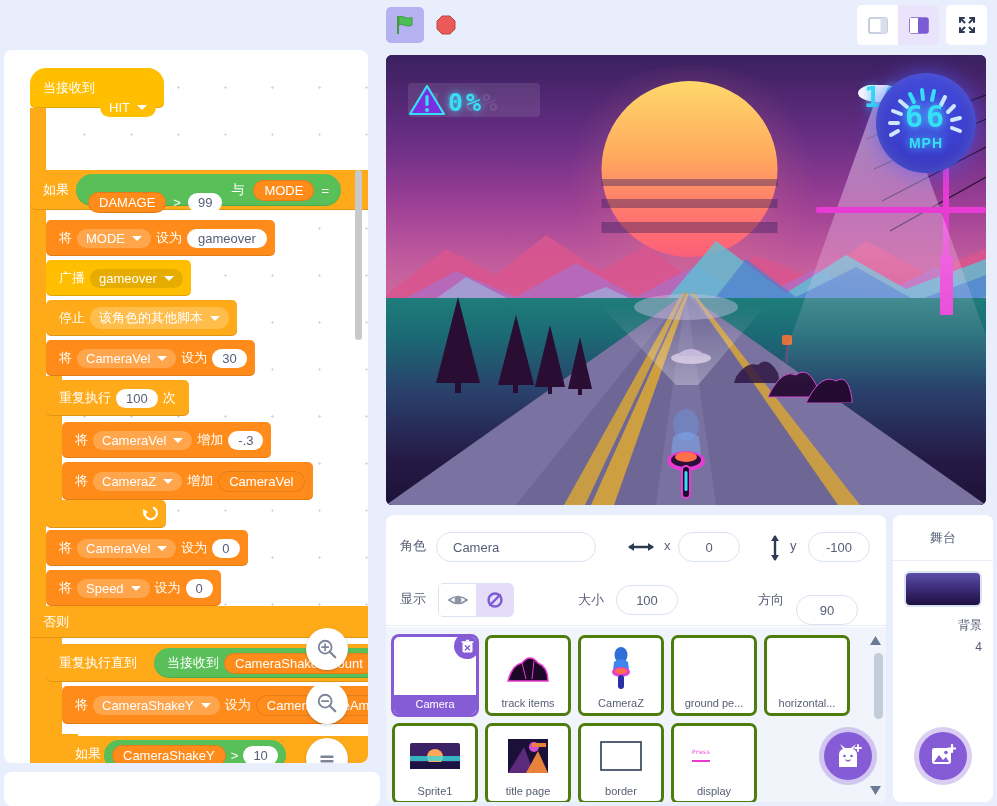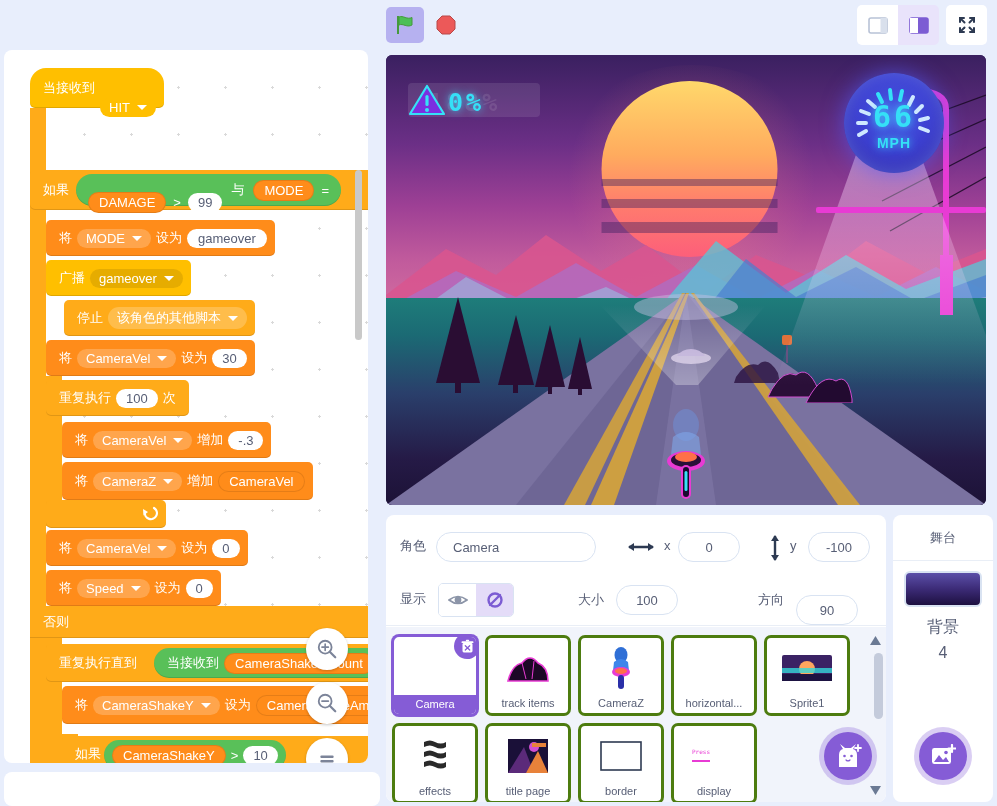--- a/index.html
+++ b/index.html
@@ -204,21 +204,21 @@
   #hud-score-ghost {
     position: absolute; left: 478px; top: 26px;
     font-size: 28px; color: rgba(255,255,255,.09);
   }
   #hud-score {
     position: absolute; left: 478px; top: 26px;
     font-size: 28px; color: #35e0f7;
     text-shadow: 0 0 10px rgba(60,220,250,.85);
   }
   #speedo {
-    position: absolute; right: 42px; top: 18px;
+    position: absolute; right: 10px; top: 18px;
     width: 100px; height: 100px; border-radius: 50%;
     background: radial-gradient(circle at 50% 42%, #4a5de8 0%, #3c3fd0 48%, #2d2296 100%);
     box-shadow: 0 0 22px rgba(80,90,255,.65), inset 0 0 18px rgba(130,160,255,.45);
   }
   #speedo-num {
     position: absolute; left: 0; top: 26px; width: 100%;
     text-align: center; font-size: 30px;
     color: #35e0f7; text-shadow: 0 0 9px rgba(60,220,250,.9);
   }
   #speedo-unit {
@@ -342,21 +342,21 @@
   }
   #backdrop-card {
     margin: 10px auto 0; width: 78px;
   }
   #backdrop-thumb {
     width: 78px; height: 36px; border-radius: 6px;
     background: linear-gradient(180deg,#5b4fa8 0%, #3c2b77 50%, #1d1040 100%);
     border: 2px solid #d9e3f2;
   }
   .backdrop-lbl {
-    text-align: center; font-size: 16px; color: #575e75; margin-top: 10px;
+    text-align: right; font-size: 12px; color: #575e75; margin-top: 10px;
   }
   #add-backdrop-btn {
     position: absolute; left: 26px; bottom: 22px;
     width: 48px; height: 48px; border-radius: 50%;
     background: #855cd6;
     box-shadow: 0 0 0 5px rgba(133,92,214,.30);
     display: flex; align-items: center; justify-content: center;
     cursor: pointer;
   }
 </style>
@@ -451,21 +451,21 @@
     </div>
 
     <div class="blk c-event" style="left:42px; top:210px; height:36px;">
       <span class="lbl">广播</span>
       <span class="pill" style="background:#e6ac00;">
         <span>gameover</span>
         <i class="caret"></i>
       </span>
     </div>
 
-    <div class="blk c-control" style="left:60px; top:250px; height:36px;">
+    <div class="blk c-control" style="left:42px; top:250px; height:36px;">
       <span class="lbl">停止</span>
       <span class="pill flat">
         <span>该角色的其他脚本</span>
         <i class="caret"></i>
       </span>
     </div>
 
     <div class="blk c-data" style="left:42px; top:290px; height:36px;">
       <span class="lbl">将</span>
       <span class="pill flat">
@@ -801,50 +801,42 @@
             <ellipse cx="13" cy="9" rx="6.5" ry="8" fill="#2f6fd6"></ellipse>
             <path d="M6,16 Q13,10 20,16 L21,25 L5,25 Z" fill="#3f86ea"></path>
             <ellipse cx="13" cy="26" rx="9" ry="5" fill="#e83bd4"></ellipse>
             <ellipse cx="13" cy="25" rx="6" ry="3" fill="#ff7048"></ellipse>
             <rect x="10" y="29" width="6" height="14" rx="3" fill="#2a2fa8"></rect>
           </svg>
         </div>
         <div class="sprite-name">CameraZ</div>
       </div>
 
+      <div class="sprite-card">
+        <div class="sprite-thumb"></div>
+        <div class="sprite-name">ground pe...</div>
+      </div>
 
       <div class="sprite-card">
         <div class="sprite-thumb"></div>
         <div class="sprite-name">horizontal...</div>
       </div>
 
       <div class="sprite-card">
         <div class="sprite-thumb">
           <svg width="50" height="26" viewBox="0 0 50 26">
             <rect x="0" y="0" width="50" height="26" rx="2" fill="#3b2264"></rect>
             <circle cx="25" cy="14" r="8" fill="#ffa65e"></circle>
             <rect x="0" y="13" width="50" height="5" fill="#35d8d8" opacity=".8"></rect>
             <rect x="0" y="19" width="50" height="7" fill="#1d1342"></rect>
           </svg>
         </div>
         <div class="sprite-name">Sprite1</div>
       </div>
 
-      <div class="sprite-card">
-        <div class="sprite-thumb">
-          <svg width="26" height="34" viewBox="0 0 26 34">
-            <g fill="#2a2a2a">
-              <path d="M2,3 Q8,0 13,3 Q19,6 24,3 L24,8 Q19,11 13,8 Q8,5 2,8 Z"></path>
-              <path d="M2,13 Q8,10 13,13 Q19,16 24,13 L24,18 Q19,21 13,18 Q8,15 2,18 Z"></path>
-              <path d="M2,23 Q8,20 13,23 Q19,26 24,23 L24,28 Q19,31 13,28 Q8,25 2,28 Z"></path>
-            </g>
-          </svg>
-        </div>
-        <div class="sprite-name">effects</div>
-      </div>
 
       <div class="sprite-card">
         <div class="sprite-thumb">
           <svg width="40" height="34" viewBox="0 0 40 34">
             <rect x="0" y="0" width="40" height="34" fill="#1a1038"></rect>
             <polygon points="0,34 16,8 26,34" fill="#5b2a7a"></polygon>
             <polygon points="18,34 30,12 40,34" fill="#e8823a"></polygon>
             <circle cx="26" cy="8" r="5" fill="#d14ed1"></circle>
             <rect x="24" y="4" width="14" height="4" fill="#e8823a"></rect>
           </svg>

